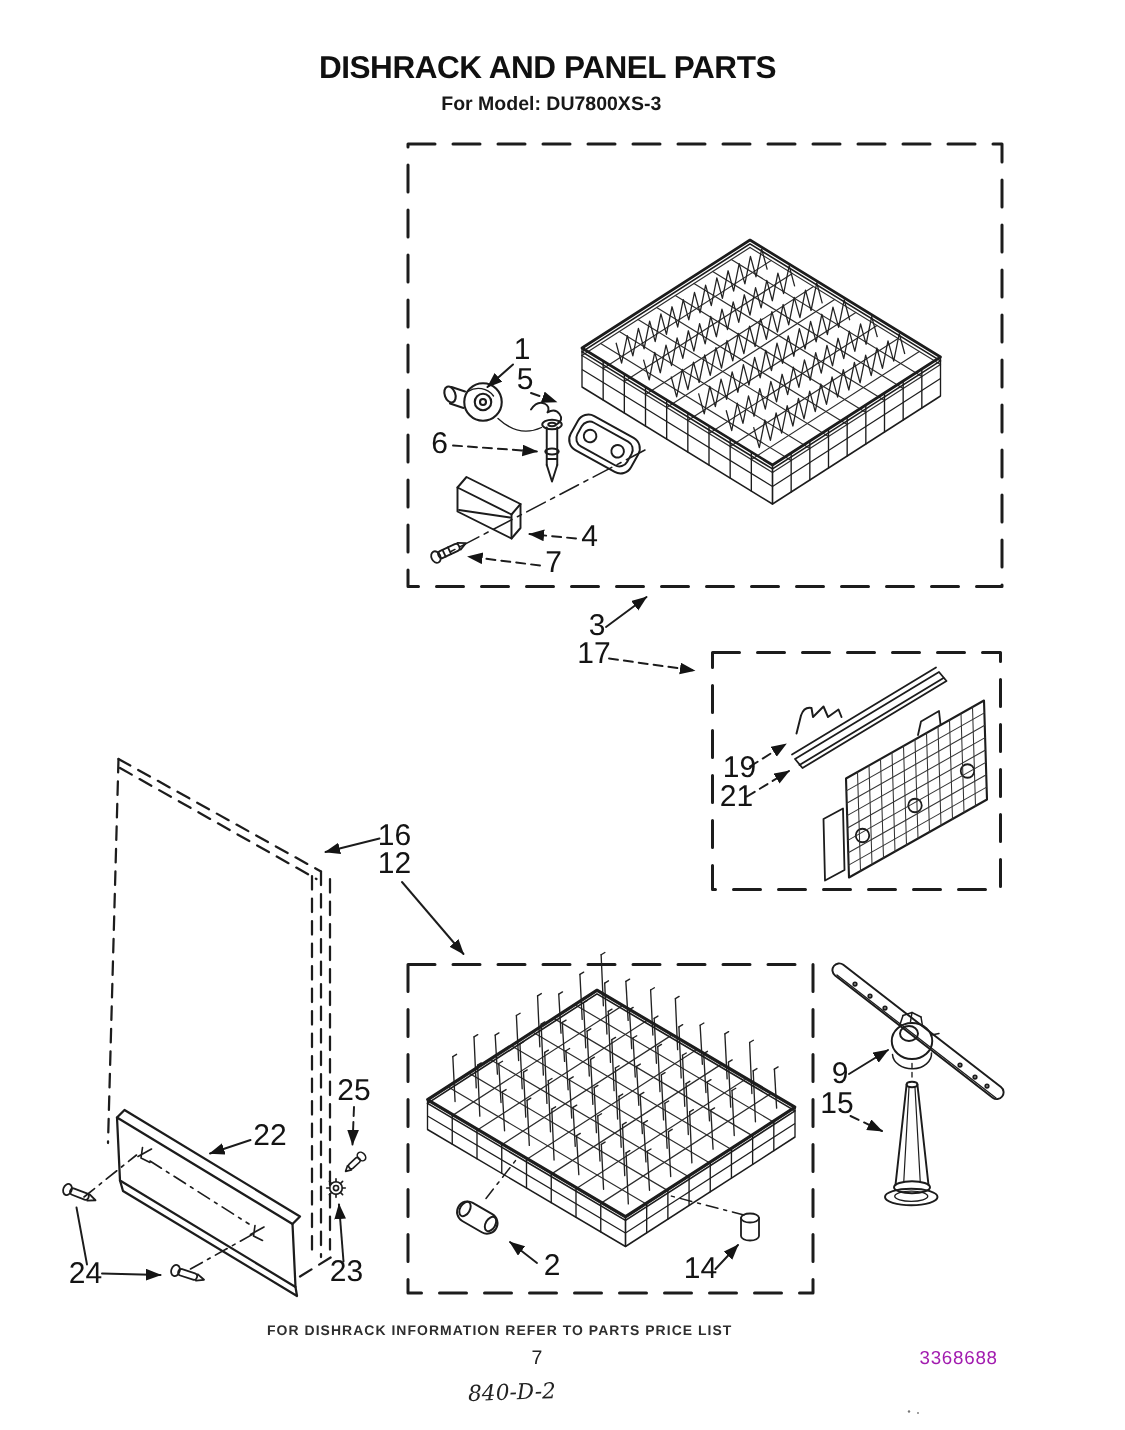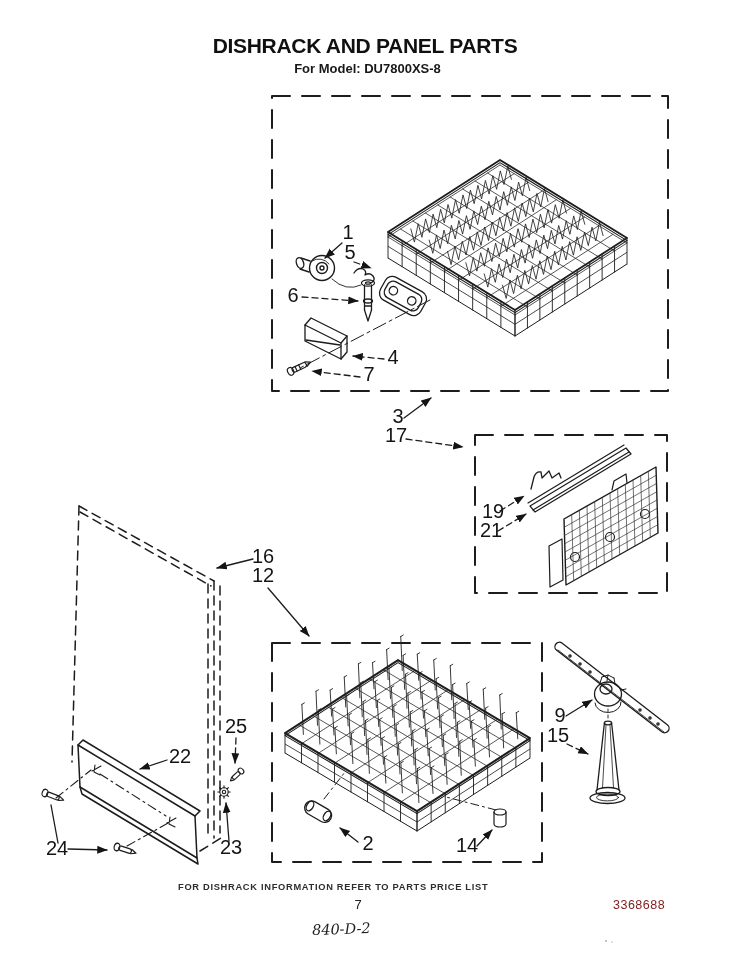--- a/index.html
+++ b/index.html
@@ -1,32 +1,32 @@
 <!DOCTYPE html>
 <html><head>
 <meta charset="utf-8">
 <style>
   html,body{margin:0;padding:0;background:#fff;}
   .page{position:relative;width:750px;height:953px;background:#ffffff;font-family:"Liberation Sans",sans-serif;color:#161616;overflow:hidden;}
   .title{position:absolute;left:0;top:34px;width:730px;text-align:center;font-size:21px;font-weight:bold;letter-spacing:-0.3px;color:#101010;}
   .subtitle{position:absolute;left:0;top:61px;width:735px;text-align:center;font-size:13px;font-weight:bold;color:#181818;}
   .footer-note{position:absolute;left:178px;top:882px;font-size:9.3px;letter-spacing:0.7px;color:#2e2e2e;font-weight:bold;}
   .page-number{position:absolute;left:340px;top:897px;width:36px;text-align:center;font-size:13px;color:#222;}
-  .doc-number{position:absolute;left:613px;top:898px;font-size:12.5px;letter-spacing:0.5px;color:#7f1d1d;}
+  .doc-number{position:absolute;left:613px;top:898px;font-size:12.5px;letter-spacing:0.5px;color:#a21caf;}
   .handwritten{position:absolute;left:312px;top:921px;font-family:"DejaVu Serif",serif;font-style:italic;font-size:14.5px;transform:rotate(-2deg);color:#222;}
   svg.art{position:absolute;left:0;top:0;}
   .ink{stroke:#1c1c1c;fill:none;stroke-linecap:round;stroke-linejoin:round;}
   text.callout{font-family:"Liberation Sans",sans-serif;font-size:20px;fill:#141414;}
 </style>
 </head>
 <body>
 
 <div class="page">
   <div class="title">DISHRACK AND PANEL PARTS</div>
-  <div class="subtitle">For Model: DU7800XS-8</div>
+  <div class="subtitle">For Model: DU7800XS-3</div>
 
   <svg class="art" width="750" height="953" viewBox="0 0 750 953">
     <defs>
       <marker id="arr" markerWidth="9" markerHeight="8" refX="7.5" refY="3" orient="auto">
         <path d="M0,0 L8,3 L0,6 Z" fill="#141414"></path>
       </marker>
     </defs>
 
     <rect x="272" y="96" width="396" height="295" class="ink" stroke-width="2" stroke-dasharray="18 12"></rect>
     <rect x="475" y="435" width="192" height="158" class="ink" stroke-width="2" stroke-dasharray="18 12"></rect>

